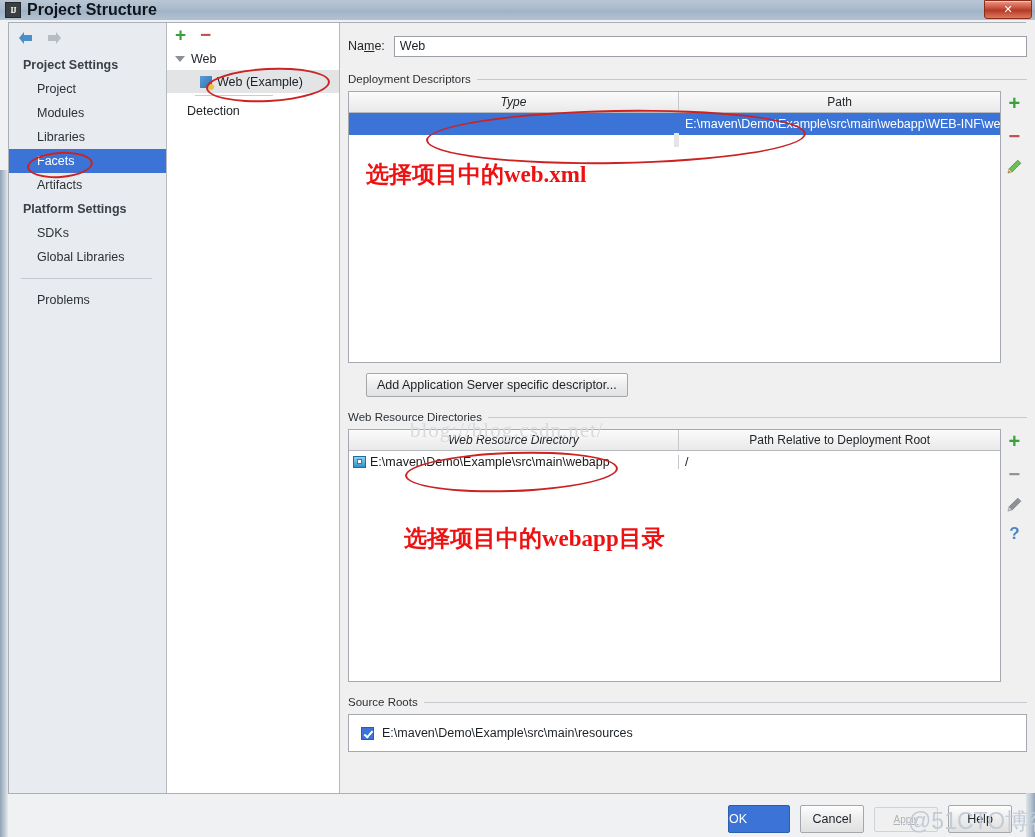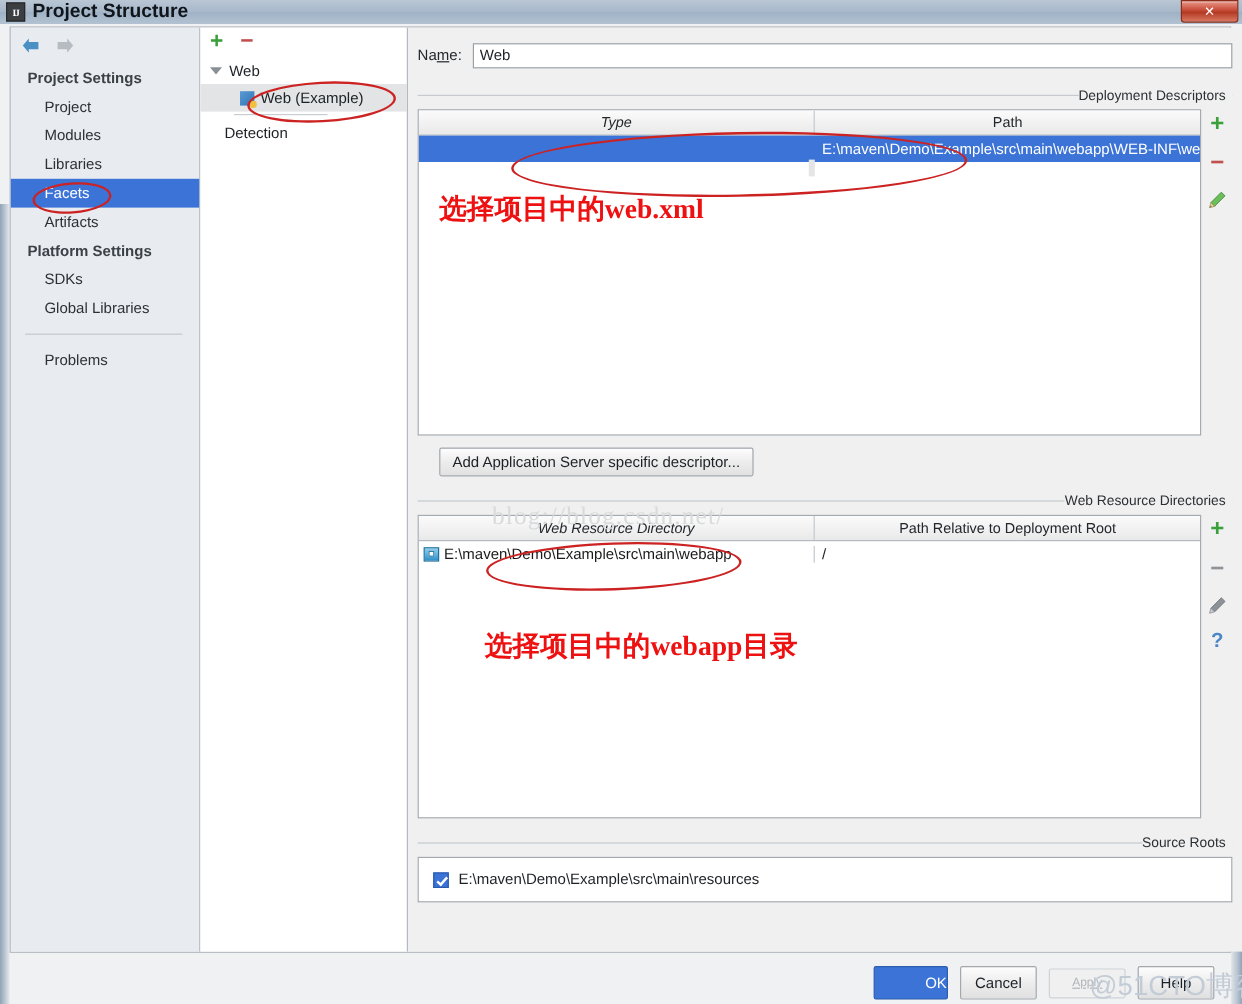--- a/index.html
+++ b/index.html
@@ -90,21 +90,21 @@
   
   .name-row{display:flex;align-items:center;height:34px;padding:6px 10px 0 8px;}
   .name-label{font-size:12.5px;color:#22272c;margin-right:9px;}
   .name-label u{text-decoration:underline;}
   .name-input{
     flex:1;height:21px;border:1px solid #9aa0a6;background:#ffffff;
     font-size:12.5px;color:#1c2126;padding:0 5px;box-sizing:border-box;
     font-family:"Liberation Sans",sans-serif;outline:none;
   }
   
-  .group{position:relative;margin:9px 10px 0 8px;text-align:right;}
+  .group{position:relative;margin:9px 10px 0 8px;}
   .group-title{
     font-size:11.5px;color:#2b3035;background:#f0f0f0;
     padding-right:6px;position:relative;z-index:2;display:inline-block;
   }
   .group-line{position:absolute;left:0;right:0;top:7px;height:1px;background:#c6cace;z-index:1;}
   
   .tablewrap{display:flex;margin:5px 10px 0 8px;}
   .table{
     flex:1;border:1px solid #a4aab0;background:#ffffff;box-sizing:border-box;
     overflow:hidden;position:relative;
@@ -165,21 +165,21 @@
   }
   .srctext{font-size:12.5px;color:#1c2126;}
   
   .bottombar{
     position:absolute;left:8px;top:782px;width:1018px;height:34px;
     display:flex;align-items:center;justify-content:flex-end;gap:10px;
     padding-right:14px;box-sizing:border-box;
   }
   .btn-ok{
     background:#3b73d6;border:1px solid #2d5dae;color:#ffffff;
-    font-size:12.5px;padding:6px 0;width:60px;text-align:right;border-radius:2px;cursor:pointer;
+    font-size:12.5px;padding:6px 0;width:60px;text-align:left;border-radius:2px;cursor:pointer;
     font-family:"Liberation Sans",sans-serif;
   }
   .btn-std{
     background:linear-gradient(180deg,#fdfdfd 0%,#ececec 52%,#e0e0e0 100%);
     border:1px solid #a3a8ad;color:#1c2126;font-size:12.5px;
     padding:6px 0;width:62px;text-align:center;border-radius:2px;cursor:pointer;
     font-family:"Liberation Sans",sans-serif;
   }
   .btn-disabled{
     background:#f0f0f0;border:1px solid #cfd3d6;color:#b0b4b8;

